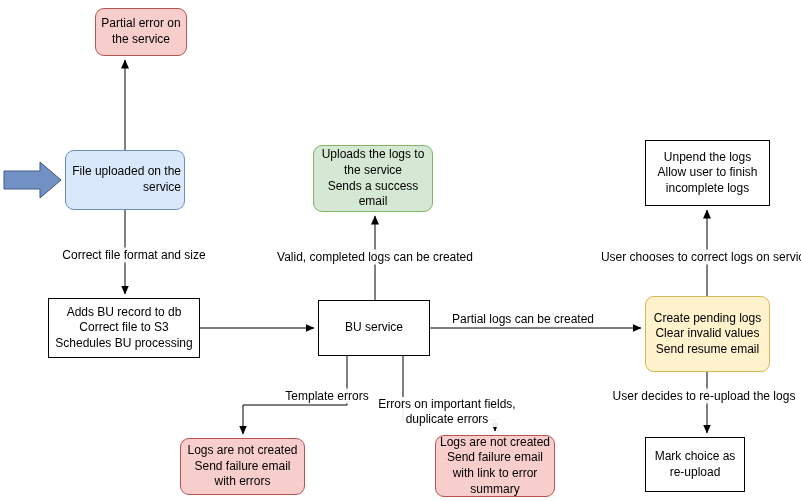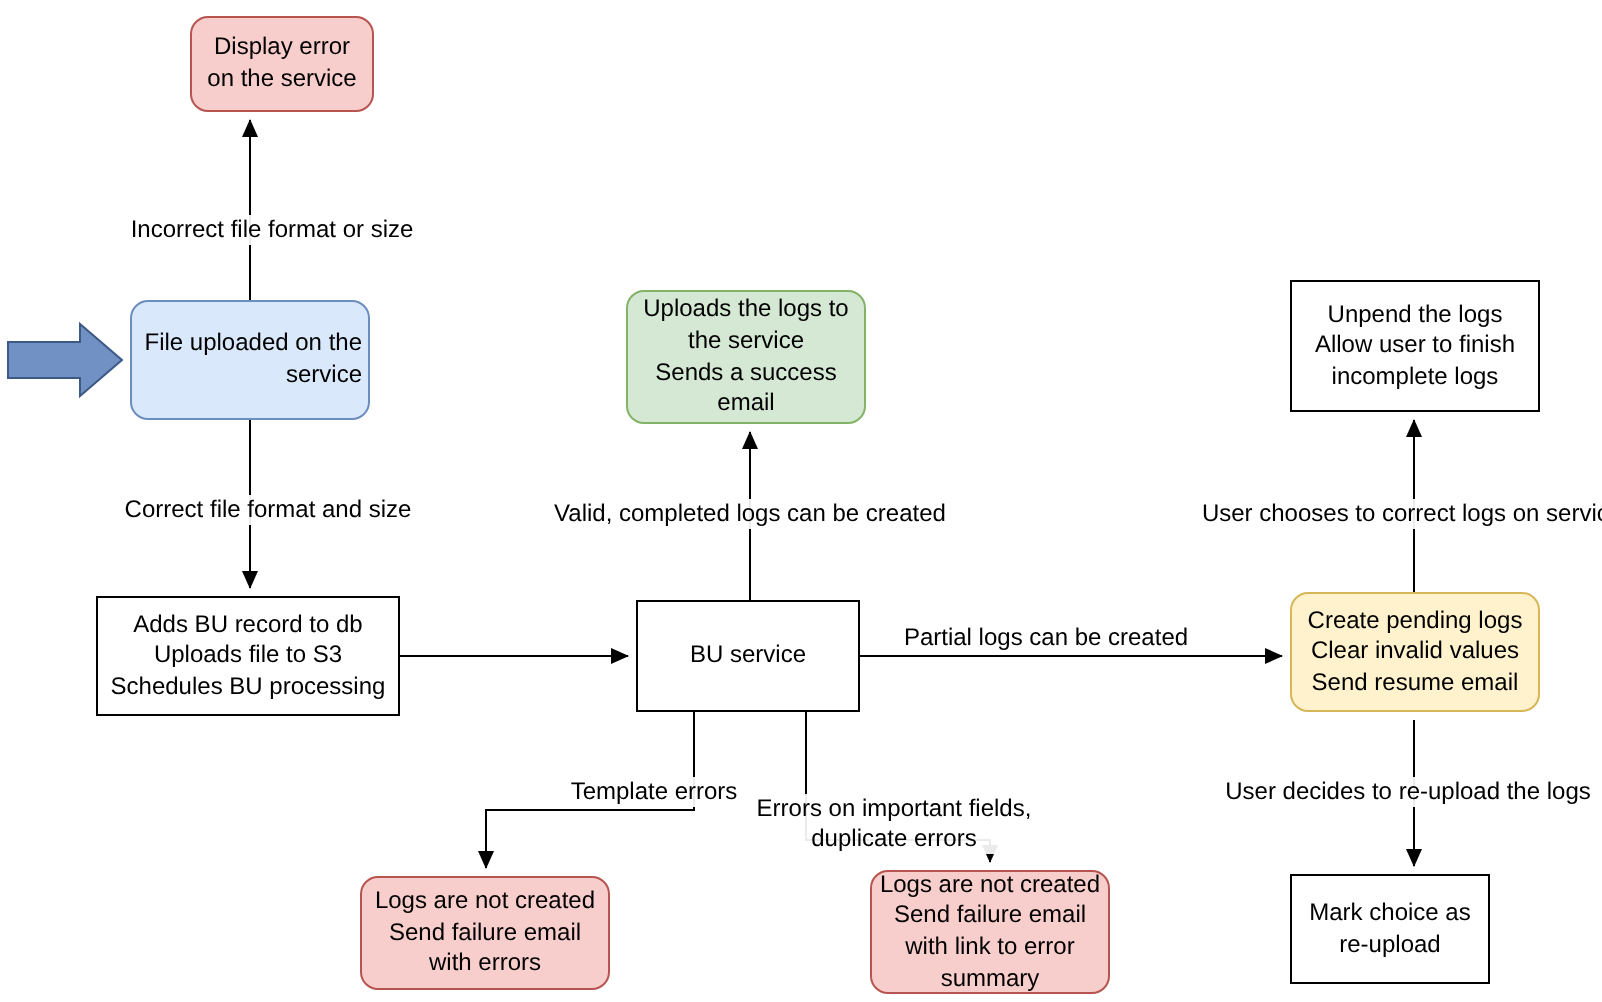--- a/index.html
+++ b/index.html
@@ -42,49 +42,48 @@
     <path d="M375,300 L375,216" stroke="#000" fill="none" marker-end="url(#arrowhead)"></path>
     <path d="M430,328 L641,328" stroke="#000" fill="none" marker-end="url(#arrowhead)"></path>
     <path d="M707,296 L707,210" stroke="#000" fill="none" marker-end="url(#arrowhead)"></path>
     <path d="M707,360 L707,433" stroke="#000" fill="none" marker-end="url(#arrowhead)"></path>
     <path d="M347,356 L347,405 L243,405 L243,434" stroke="#000" fill="none" marker-end="url(#arrowhead)"></path>
     <path d="M403,356 L403,420 L495,420 L495,431" stroke="#000" fill="none" marker-end="url(#arrowhead)"></path>
 
     <polygon points="4,171 40,171 40,162 61,180 40,198 40,189 4,189" style="fill:var(--arrow-fill,#7191c4);stroke:var(--arrow-border,#3d5a85);stroke-width:1"></polygon>
   </svg>
 
-  <div class="node rounded pink" style="left:95px;top:8px;width:92px;height:48px;">Display error on the service</div>
+  <div class="node rounded pink" style="left:95px;top:8px;width:92px;height:48px;">Partial error on the service</div>
 
   <div class="node rounded blue" style="left:65px;top:150px;width:120px;height:60px;text-align:right;">File uploaded on the service</div>
 
   <div class="node" style="left:48px;top:298px;width:152px;height:60px;">Adds BU record to db
-Uploads file to S3
+Correct file to S3
 Schedules BU processing</div>
 
   <div class="node" style="left:318px;top:300px;width:112px;height:56px;">BU service</div>
 
   <div class="node rounded green" style="left:313px;top:145px;width:120px;height:67px;">Uploads the logs to the service
 Sends a success email</div>
 
   <div class="node" style="left:645px;top:140px;width:125px;height:66px;">Unpend the logs
 Allow user to finish incomplete logs</div>
 
-  <div class="node rounded yellow" style="left:645px;top:296px;width:125px;height:60px;">Create pending logs
+  <div class="node rounded yellow" style="left:645px;top:296px;width:125px;height:76px;">Create pending logs
 Clear invalid values
 Send resume email</div>
 
   <div class="node" style="left:645px;top:437px;width:100px;height:55px;">Mark choice as re-upload</div>
 
   <div class="node rounded pink" style="left:180px;top:438px;width:125px;height:57px;">Logs are not created
 Send failure email with errors</div>
 
   <div class="node rounded pink" style="left:435px;top:435px;width:120px;height:62px;">Logs are not created
 Send failure email with link to error summary</div>
 
-  <div class="edge-label" style="left:136px;top:115px;">Incorrect file format or size</div>
 
   <div class="edge-label" style="left:134px;top:255px;">Correct file format and size</div>
 
   <div class="edge-label" style="left:375px;top:257px;">Valid, completed logs can be created</div>
 
   <div class="edge-label" style="left:523px;top:319px;">Partial logs can be created</div>
 
   <div class="edge-label" style="left:706px;top:257px;">User chooses to correct logs on service</div>
 
   <div class="edge-label" style="left:704px;top:396px;">User decides to re-upload the logs</div>

